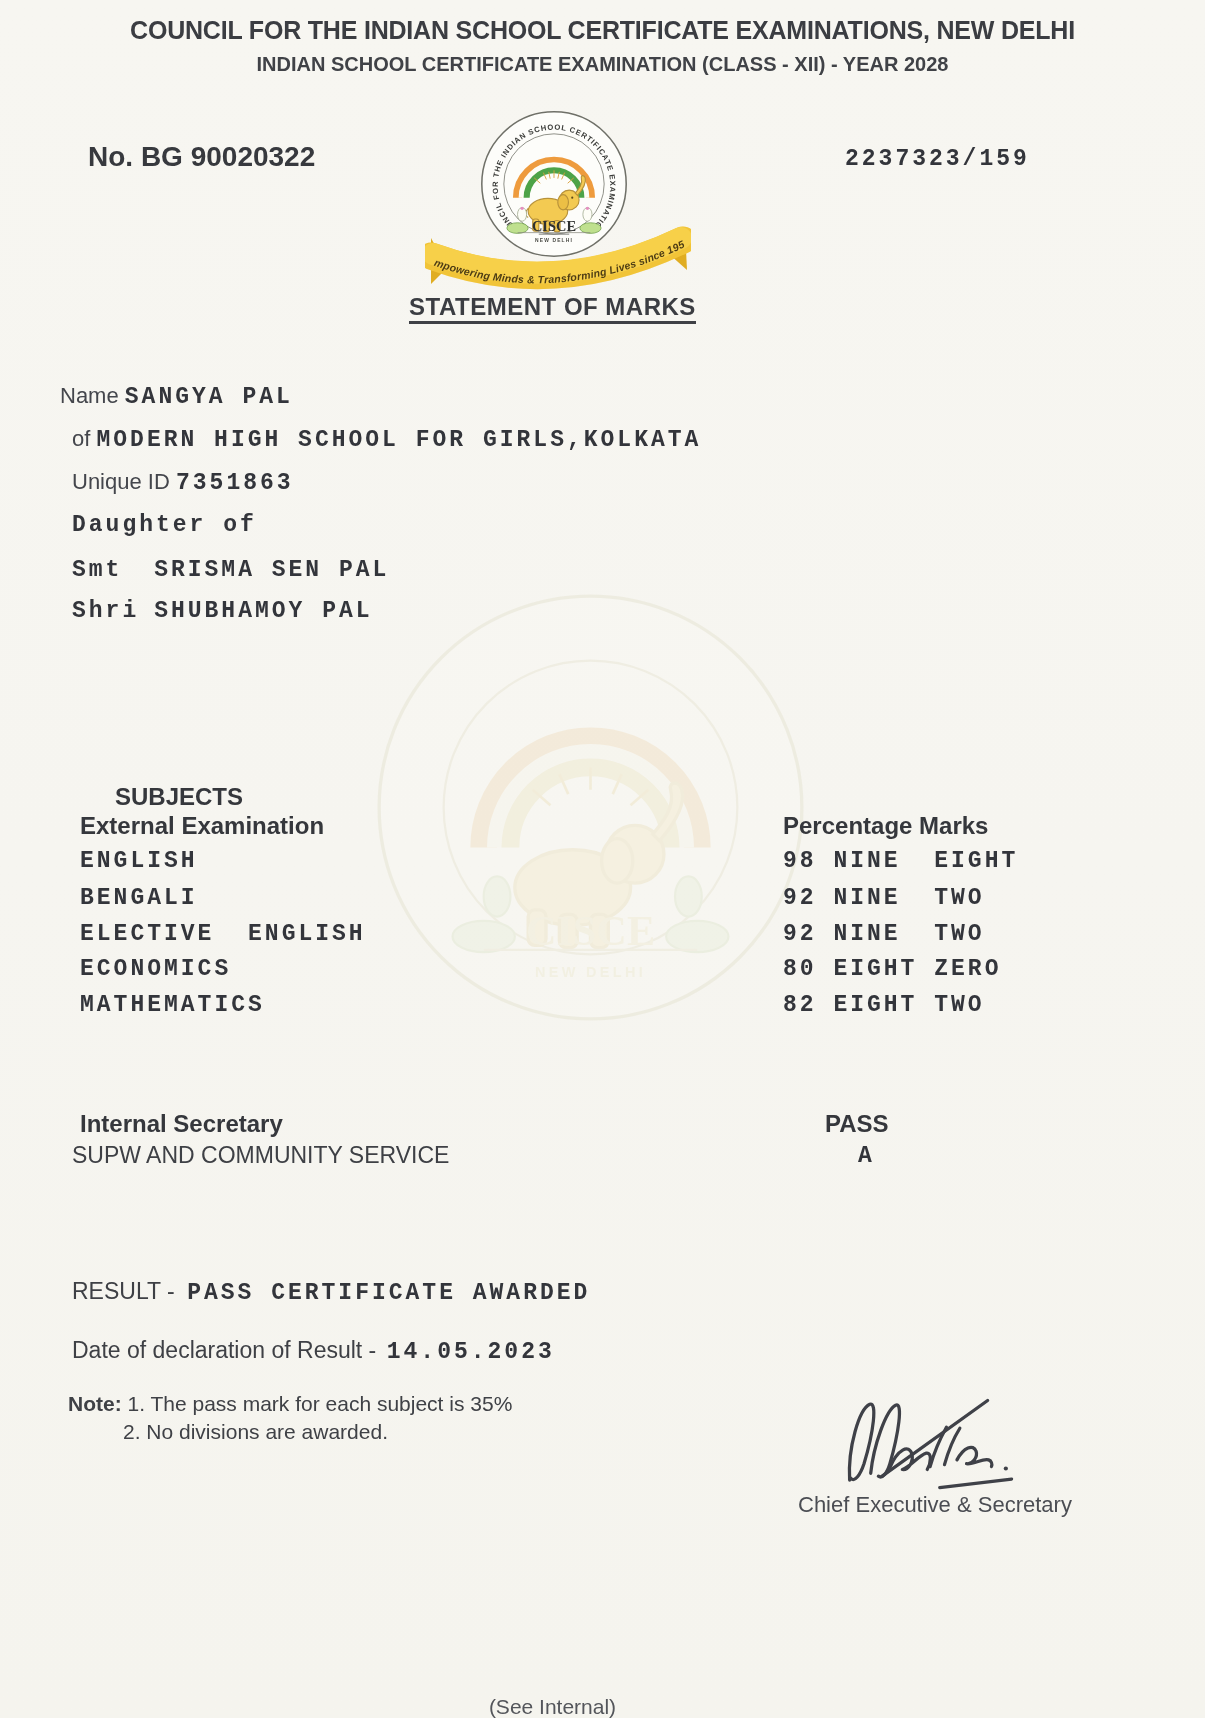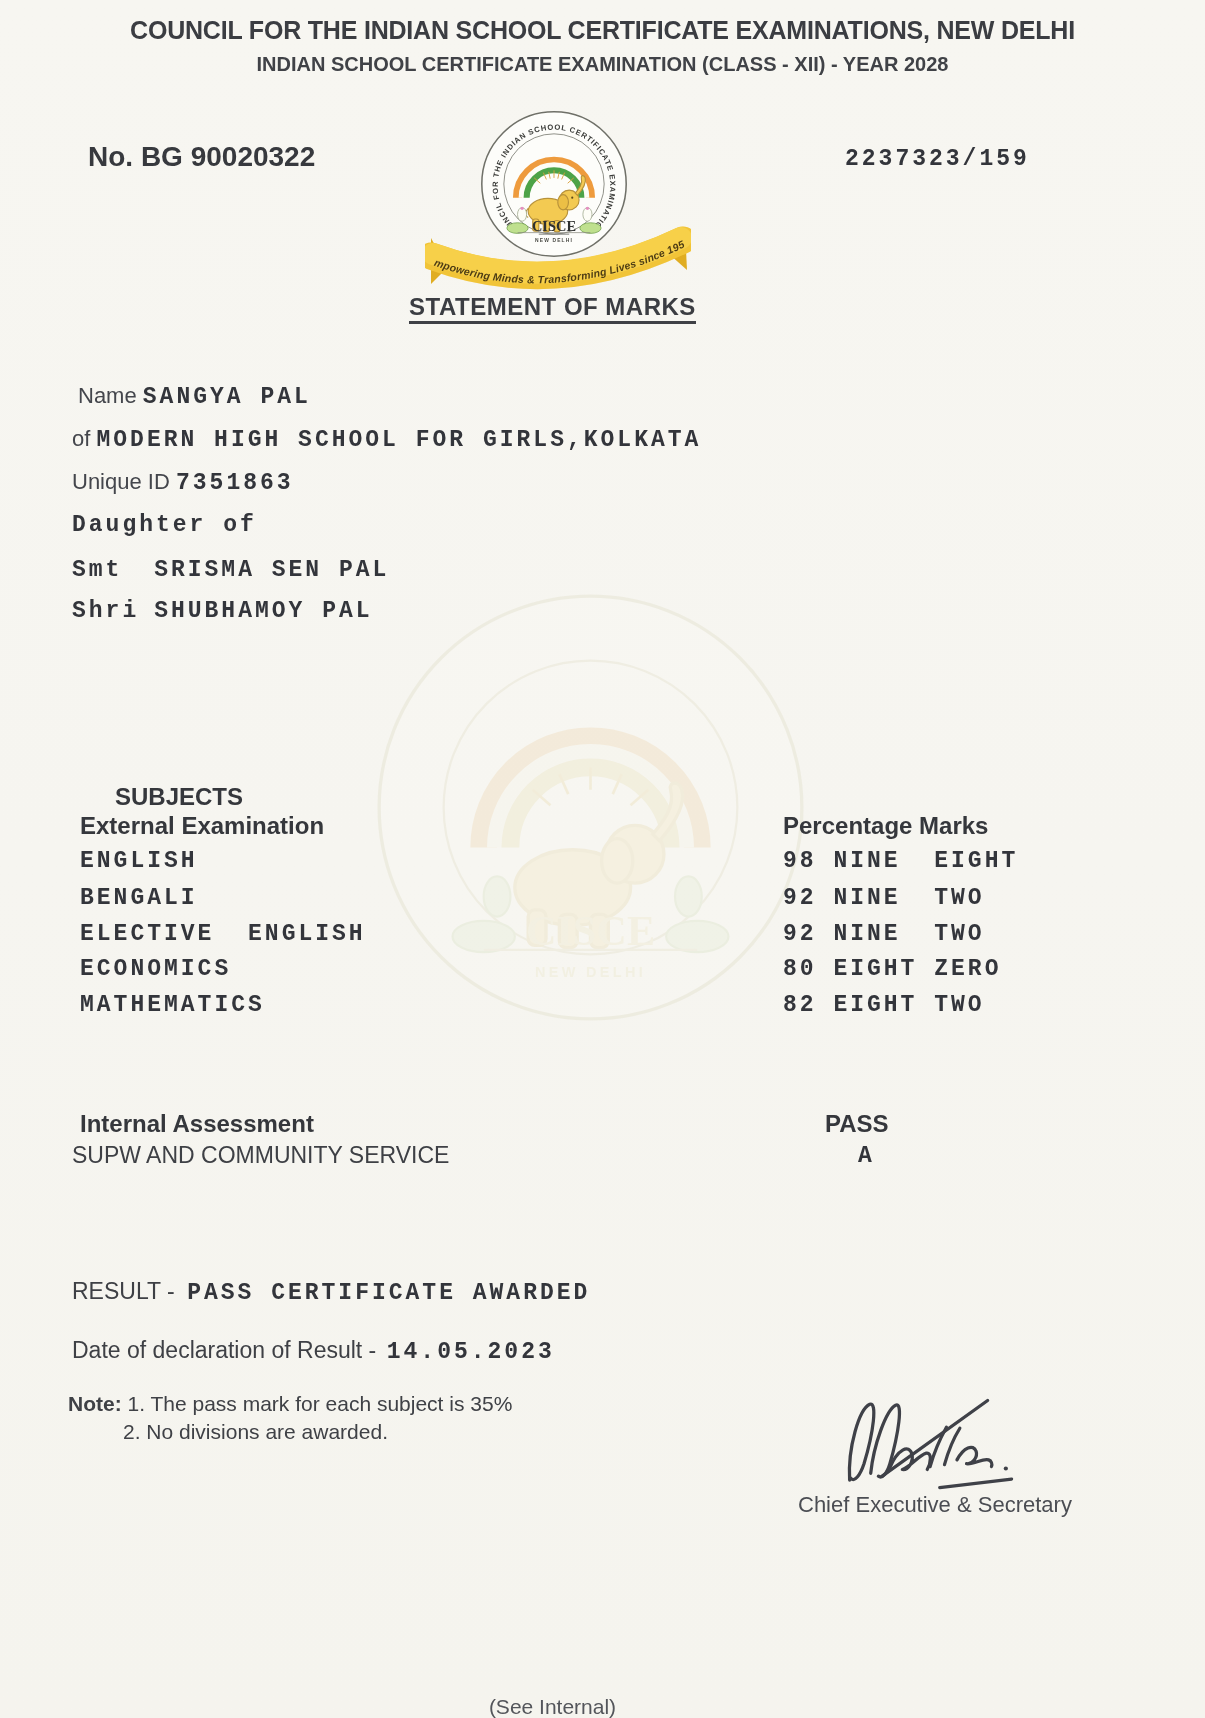--- a/index.html
+++ b/index.html
@@ -141,21 +141,21 @@
       <text font-size="10.5" font-weight="700" font-style="italic" fill="#4e3d14" letter-spacing="0.2">
         <textPath href="#ribbonTextPath" startOffset="50%" text-anchor="middle">Empowering Minds &amp; Transforming Lives since 1958</textPath>
       </text>
     </svg>
   </div>
 
   <div class="abs title">
     <span>STATEMENT OF MARKS</span>
   </div>
 
-  <div class="abs line" style="left:78px;top:383px;">
+  <div class="abs line" style="left:60px;top:383px;">
     <span class="label">Name</span>
     <span class="typed" style="font-size:23px;">SANGYA PAL</span>
   </div>
   <div class="abs line" style="left:72px;top:426px;">
     <span class="label">of</span>
     <span class="typed" style="font-size:23px;">MODERN HIGH SCHOOL FOR GIRLS,KOLKATA</span>
   </div>
   <div class="abs line" style="left:72px;top:469px;">
     <span class="label">Unique ID</span>
     <span class="typed" style="font-size:23px;">7351863</span>
@@ -184,21 +184,21 @@
 
   <div class="abs typed rowtext" style="left:80px;top:921px;">ELECTIVE  ENGLISH</div>
   <div class="abs typed rowtext" style="left:783px;top:921px;">92 NINE  TWO</div>
 
   <div class="abs typed rowtext" style="left:80px;top:956px;">ECONOMICS</div>
   <div class="abs typed rowtext" style="left:783px;top:956px;">80 EIGHT ZERO</div>
 
   <div class="abs typed rowtext" style="left:80px;top:992px;">MATHEMATICS</div>
   <div class="abs typed rowtext" style="left:783px;top:992px;">82 EIGHT TWO</div>
 
-  <div class="abs secthead" style="left:80px;top:1110px;">Internal Assessment</div>
+  <div class="abs secthead" style="left:80px;top:1110px;">Internal Secretary</div>
   <div class="abs secthead" style="left:825px;top:1110px;">PASS</div>
   <div class="abs sans" style="left:72px;top:1142px;font-size:23px;">SUPW AND COMMUNITY SERVICE</div>
   <div class="abs typed rowtext" style="left:858px;top:1143px;">A</div>
 
   <div class="abs" style="left:72px;top:1278px;">
     <span class="sans" style="font-size:23px;">RESULT -</span>
     <span class="typed" style="font-size:23px;margin-left:8px;">PASS CERTIFICATE AWARDED</span>
   </div>
   <div class="abs" style="left:72px;top:1337px;">
     <span class="sans" style="font-size:23px;">Date of declaration of Result -</span>

